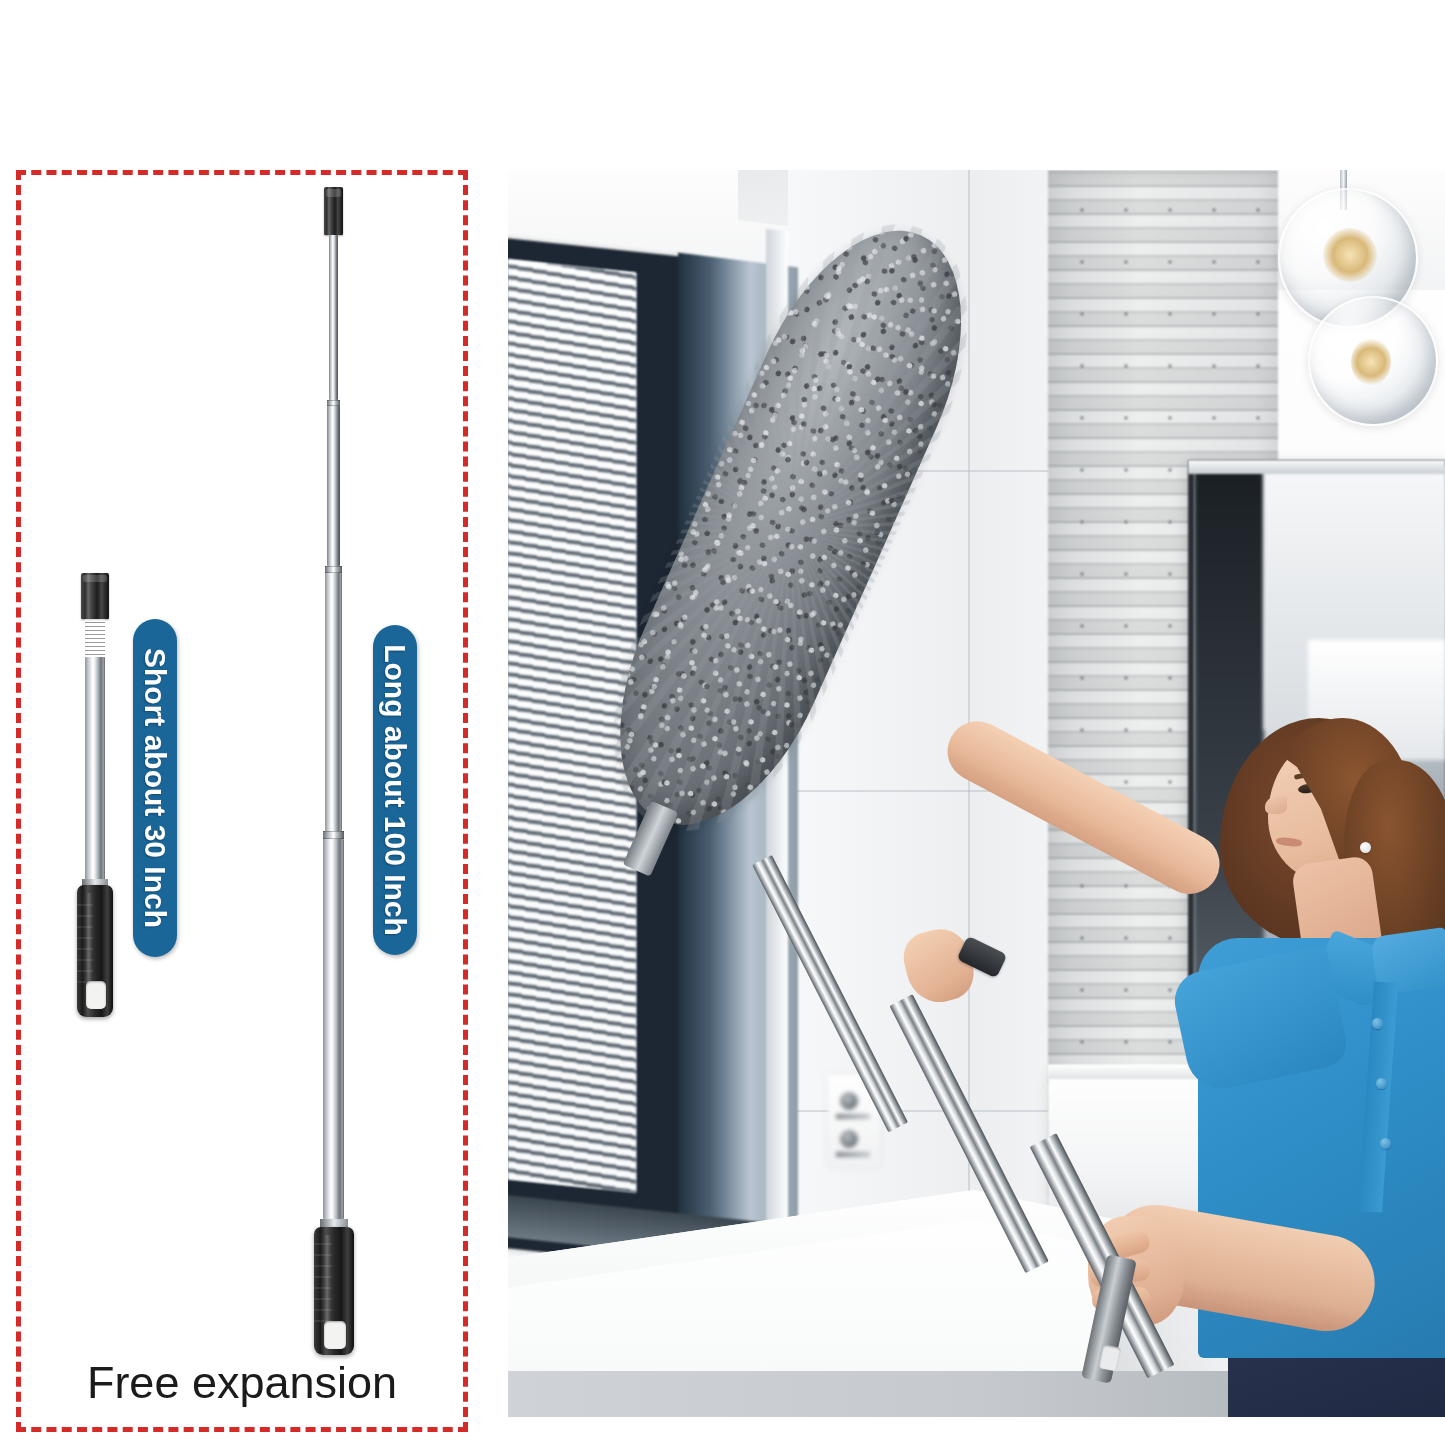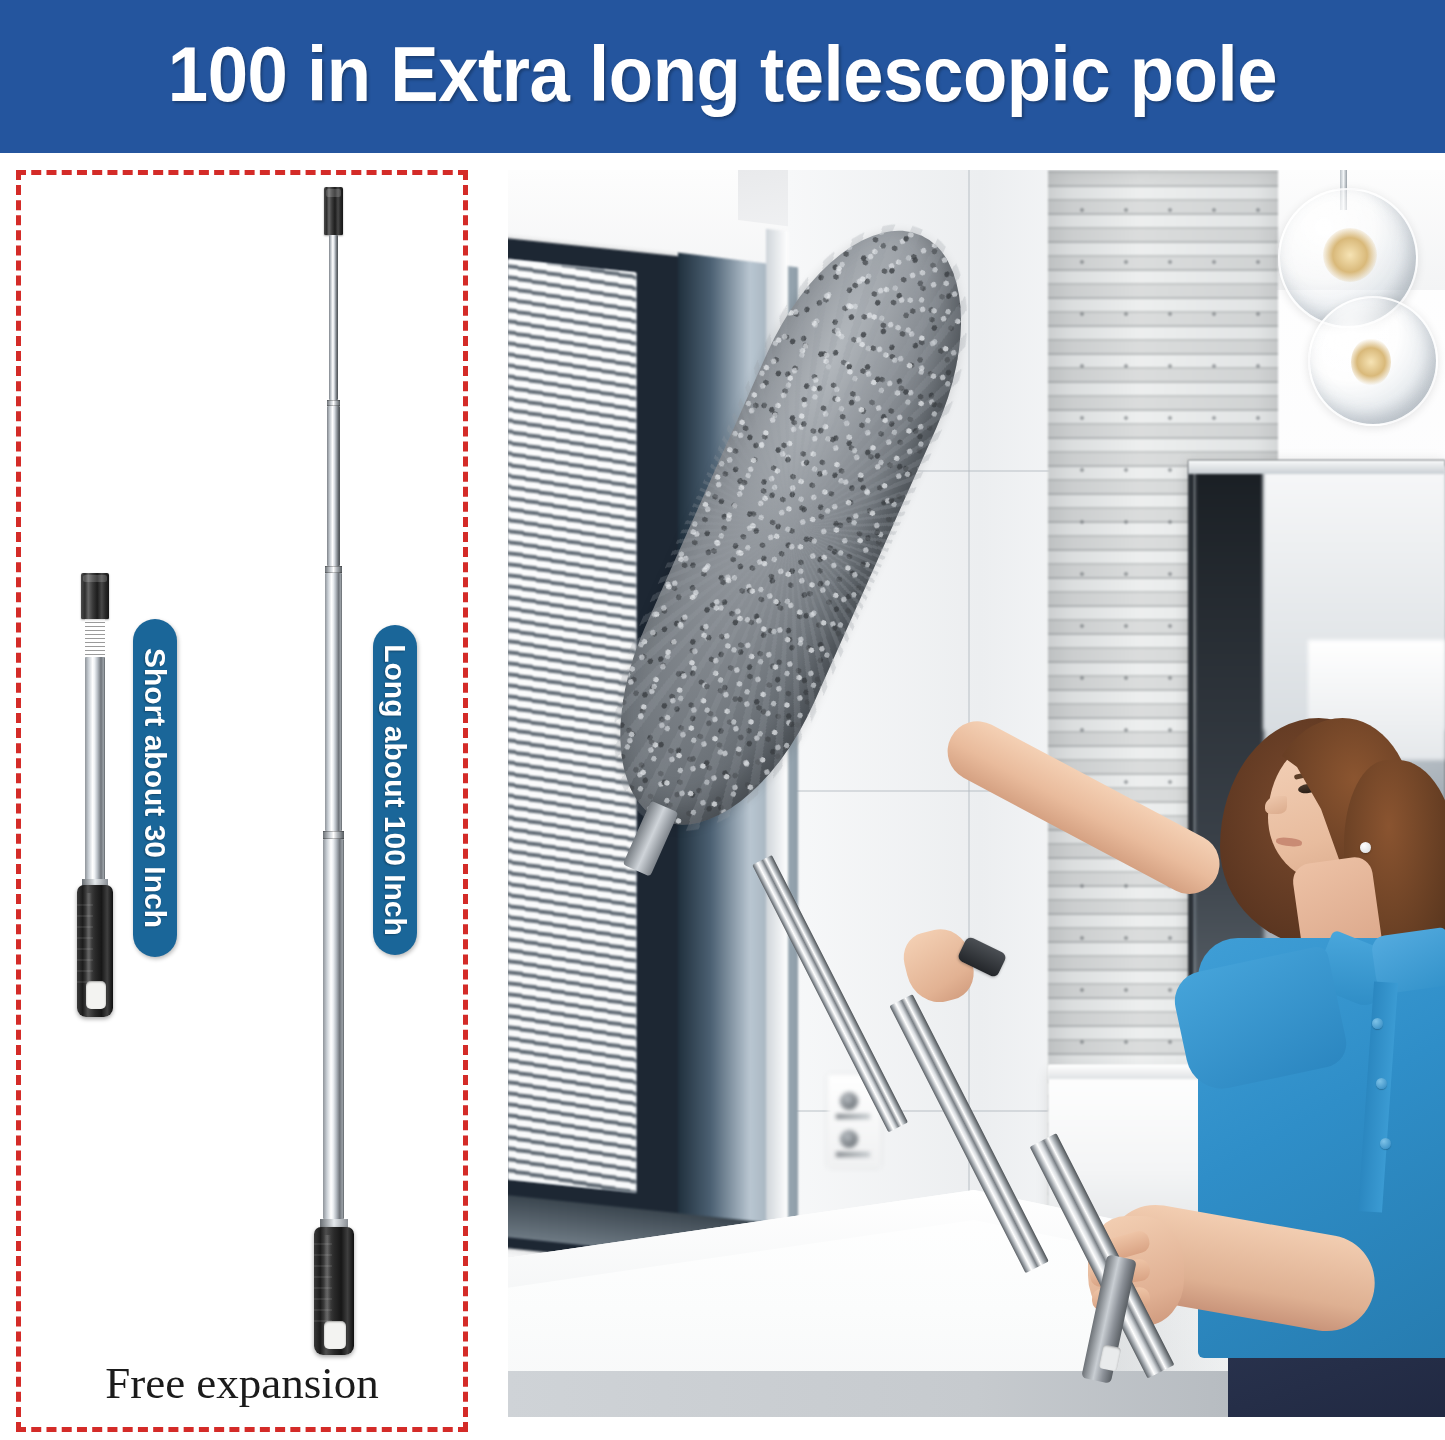--- a/index.html
+++ b/index.html
@@ -161,21 +161,21 @@
     letter-spacing: 0px;
     text-shadow: 1px 1px 2px rgba(0,0,0,.30);
   }
 
   .caption {
     position: absolute;
     left: 0; right: 0;
     text-align: center;
     color: #1b1b1b;
     font-size: 45px;
-    font-family: Liberation Serif, serif;
+    font-family: Liberation Sans, sans-serif;
     white-space: nowrap;
   }
 
   
   .photo {
     position: absolute;
     left: 508px; top: 170px;
     width: 937px;
     height: 1247px;
     overflow: hidden;
@@ -664,23 +664,20 @@
   }
 
   .blur-soft { filter: blur(1.1px); }
   .blur-more { filter: blur(2.2px); }
 </style>
 </head>
 <body>
 
 <div id="page">
 
-  <div class="banner">
-    <div class="banner-title">100 in Extra long telescopic pole</div>
-  </div>
 
   <div class="product-panel">
 
     <div class="pole">
 
       <div class="pole-tip" style="left:60px; top:398px; width:28px; height:46px;"></div>
 
       <div class="pole-threads" style="left:64px; top:444px; width:20px; height:40px;"></div>
 
       <div class="pole-shaft" style="left:64px; top:482px; width:20px; height:228px;"></div>

